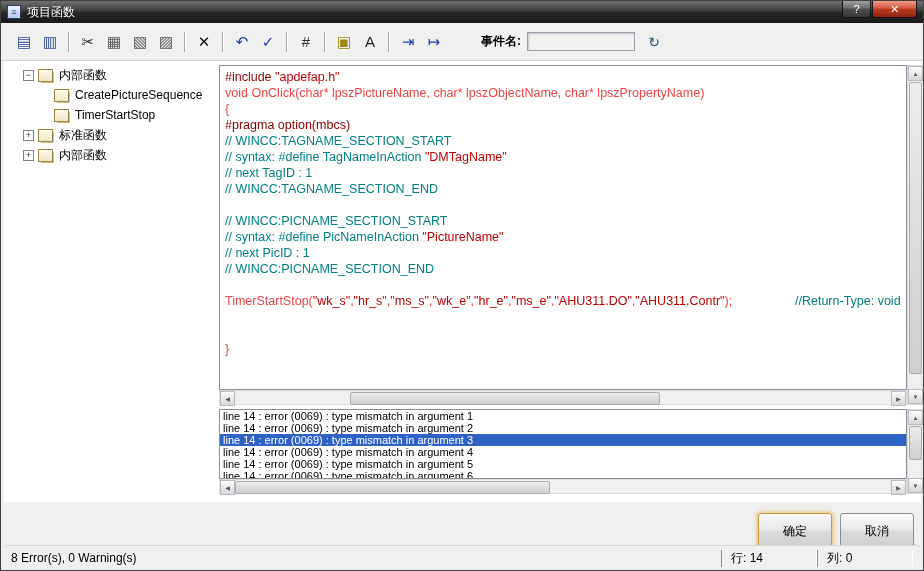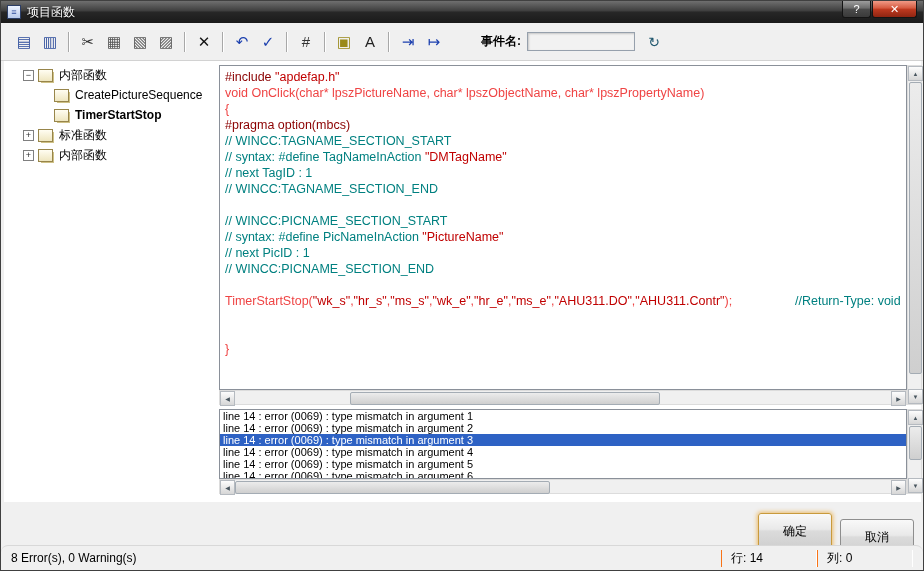--- a/index.html
+++ b/index.html
@@ -36,21 +36,21 @@
 
   
   .tree-panel{position:absolute;left:8px;top:64px;width:206px;height:430px;background:#fff;overflow:hidden;}
   .tree-item{display:flex;align-items:center;height:20px;font-size:12px;white-space:nowrap;color:#000;}
   .tree-item.lvl0{padding-left:14px;}
   .tree-item.lvl1{padding-left:45px;}
   .toggle{width:11px;height:11px;border:1px solid #7f7f7f;background:#fff;display:inline-flex;align-items:center;
     justify-content:center;font-size:9px;line-height:1;color:#303030;box-sizing:border-box;margin-right:4px;flex:none;}
   .tree-icon{width:15px;height:13px;flex:none;margin-right:6px;background:linear-gradient(#fffdf2,#efe6c0);
     border:1px solid #97854a;box-shadow:2px 2px 0 -1px #cfc186;box-sizing:border-box;}
-  .tree-item.bold .tree-label{font-weight:bold;}
+  .tree-item.bold .tree-label{font-weight:normal;}
 
   
   .code-area{position:absolute;left:218px;top:64px;width:688px;height:325px;background:#fff;
     border:1px solid #8a9099;box-sizing:border-box;overflow:hidden;padding:3px 0 0 5px;
     font-size:12.5px;line-height:16px;white-space:pre;}
   .code-line{height:16px;position:relative;}
   .tok-maroon{color:#8b0000;}
   .tok-red{color:#c00000;}
   .tok-teal{color:#008080;}
   .tok-black{color:#ef4444;}
@@ -68,21 +68,21 @@
     display:flex;align-items:center;justify-content:center;font-size:6px;color:#49565f;box-sizing:border-box;}
   .sb-thumb{position:absolute;background:linear-gradient(#ececec,#cfcfcf);border:1px solid #a4acb4;
     box-sizing:border-box;border-radius:2px;}
 
   
   .dlg-btn{position:absolute;top:512px;width:74px;height:36px;
     background:linear-gradient(#f9f9f9,#e9e9e9 45%,#dbdbdb 50%,#cfcfcf);
     border:1px solid #8e8e8e;border-radius:3px;font-size:12px;display:flex;align-items:center;
     justify-content:center;box-sizing:border-box;color:#000;}
   .btn-ok{left:757px;border-color:#c89a3c;box-shadow:0 0 4px 1px rgba(235,170,60,.75);}
-  .btn-cancel{left:839px;margin-top:6px;}
+  .btn-cancel{left:839px;}
 
   
   .statusbar{position:absolute;left:0;right:0;bottom:0;height:25px;background:#f0f0f0;
     border-top:1px solid #d8d8d8;display:flex;align-items:center;font-size:12px;
     padding:0 10px;box-sizing:border-box;color:#000;border-radius:7px;}
   .status-msg{flex:1;}
   .status-cell{width:86px;border-left:1px solid #f97316;box-shadow:-1px 0 0 #fff inset;
     padding-left:9px;height:17px;line-height:17px;flex:none;}
 </style>
 </head>

